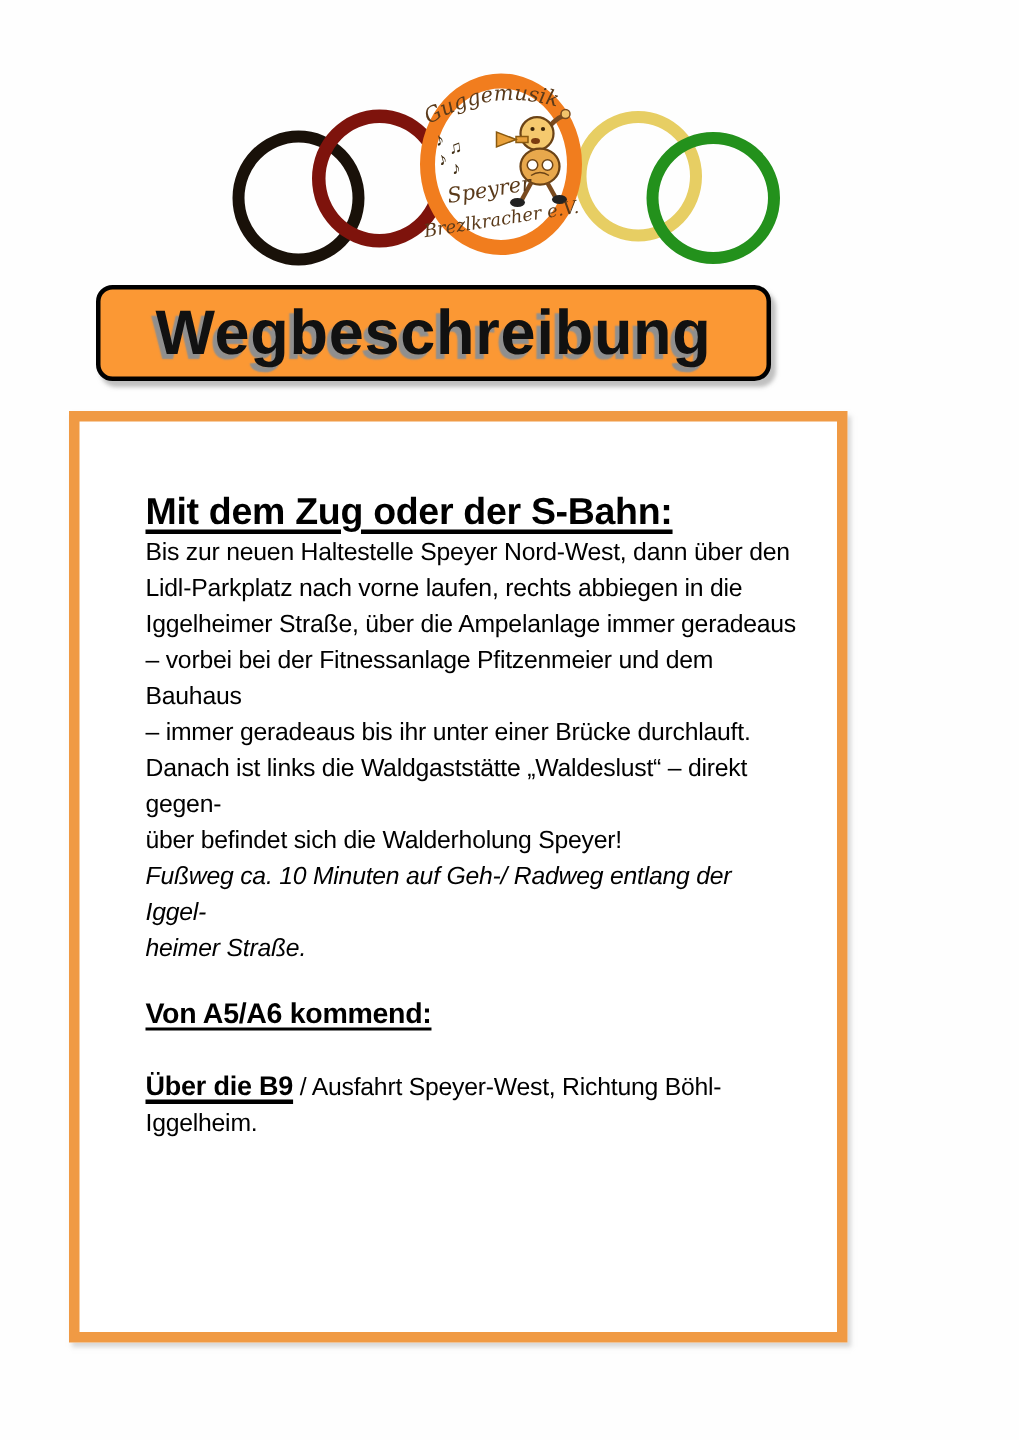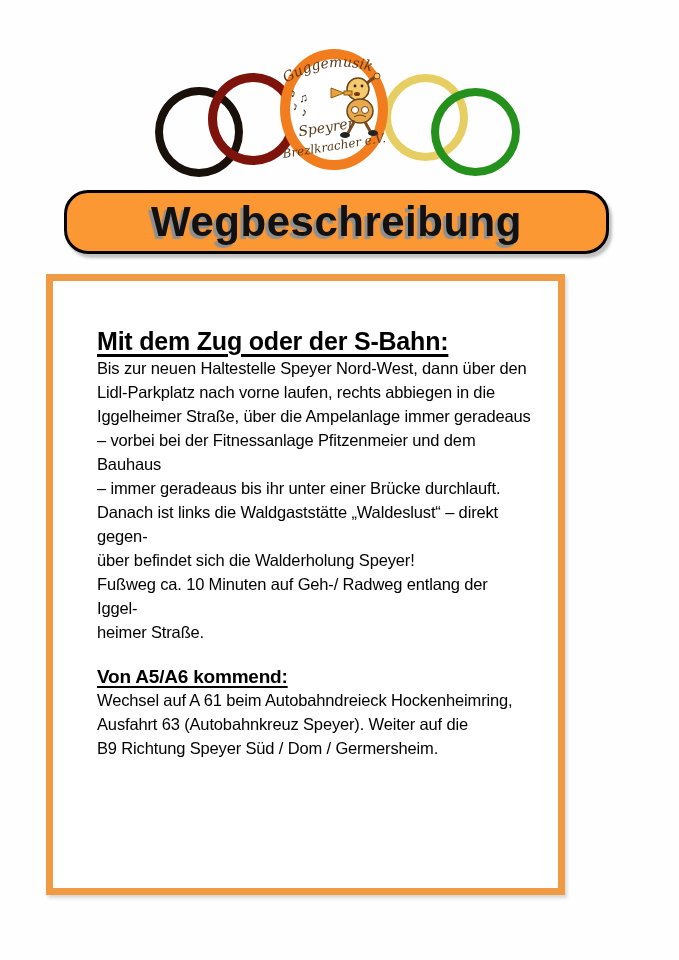--- a/index.html
+++ b/index.html
@@ -29,22 +29,22 @@
   .n1{left:9px;top:5px;transform:rotate(-8deg);}
   .n2{left:2px;top:13px;transform:rotate(-16deg);}
   .n3{left:11px;top:19px;transform:rotate(-6deg);}
   .logo-line{position:absolute;font-family:"DejaVu Serif", serif;font-style:italic;color:#5a3a1a;white-space:nowrap;}
   .logo-speyrer{left:18px;top:70px;font-size:14px;transform:rotate(-9deg);}
   .logo-brezl{left:2px;top:90px;font-size:12px;transform:rotate(-9deg);}
   .mascot{position:absolute;left:44px;top:18px;}
 
   
   .banner{
-    position:absolute;left:64px;top:190px;width:545px;height:64px;
-    background:#FB9834;border:3px solid #000;border-radius:24px;
+    position:absolute;left:64px;top:190px;width:450px;height:64px;
+    background:#FB9834;border:3px solid #000;border-radius:11px;
     box-sizing:border-box;display:flex;align-items:center;justify-content:center;
     box-shadow:3px 4px 3px rgba(140,140,140,0.55);
   }
   .banner-title{
     font-size:42px;font-weight:700;letter-spacing:0.5px;color:#111;
     text-shadow:-3px 3px 1px #8f8f8f;
   }
 
   
   .content-box{
@@ -60,21 +60,21 @@
   }
   .content-box h3{
     margin:50px 0 0 0;font-size:19px;font-weight:700;letter-spacing:-0.2px;
     text-decoration:underline;text-decoration-thickness:2px;text-underline-offset:3px;
   }
   .content-box p{
     margin:0;font-size:16.5px;line-height:24px;letter-spacing:-0.15px;
     white-space:pre-line;
   }
   .p-body{margin-top:22px;}
-  .p-foot{margin-top:26px;}
+  .p-foot{margin-top:26px;font-style:italic;}
   .h-car{margin-top:46px !important;}
   .h-sub{margin-top:22px !important;}
   .p-car{margin-top:12px;}
   .p-b9{margin-top:26px;white-space:normal;}
   .b9-lead{font-weight:700;font-size:18px;
     text-decoration:underline;text-decoration-thickness:2.5px;text-underline-offset:3px;}
 </style>
 </head>
 <body>
 
@@ -141,19 +141,19 @@
 – immer geradeaus bis ihr unter einer Brücke durchlauft.
 Danach ist links die Waldgaststätte „Waldeslust“ – direkt gegen-
 über befindet sich die Walderholung Speyer!</p>
 
     <p class="p-foot">Fußweg ca. 10 Minuten auf Geh-/ Radweg entlang der Iggel-
 heimer Straße.</p>
 
 
     <h3 class="h-sub">Von A5/A6 kommend:</h3>
 
-    <p class="p-car">Wechsel auf A 61 beim Autobahndreieck Hockenheimring,
-Ausfahrt 63 (Autobahnkreuz Speyer). Weiter auf die
-B9 Richtung Speyer Süd / Dom / Germersheim.</p>
 
+    <p class="p-b9">
+      <span class="b9-lead">Über die B9</span><span> / Ausfahrt Speyer-West, Richtung Böhl-Iggelheim.</span>
+    </p>
 
   </div>
 </div>
 
 </body></html>

